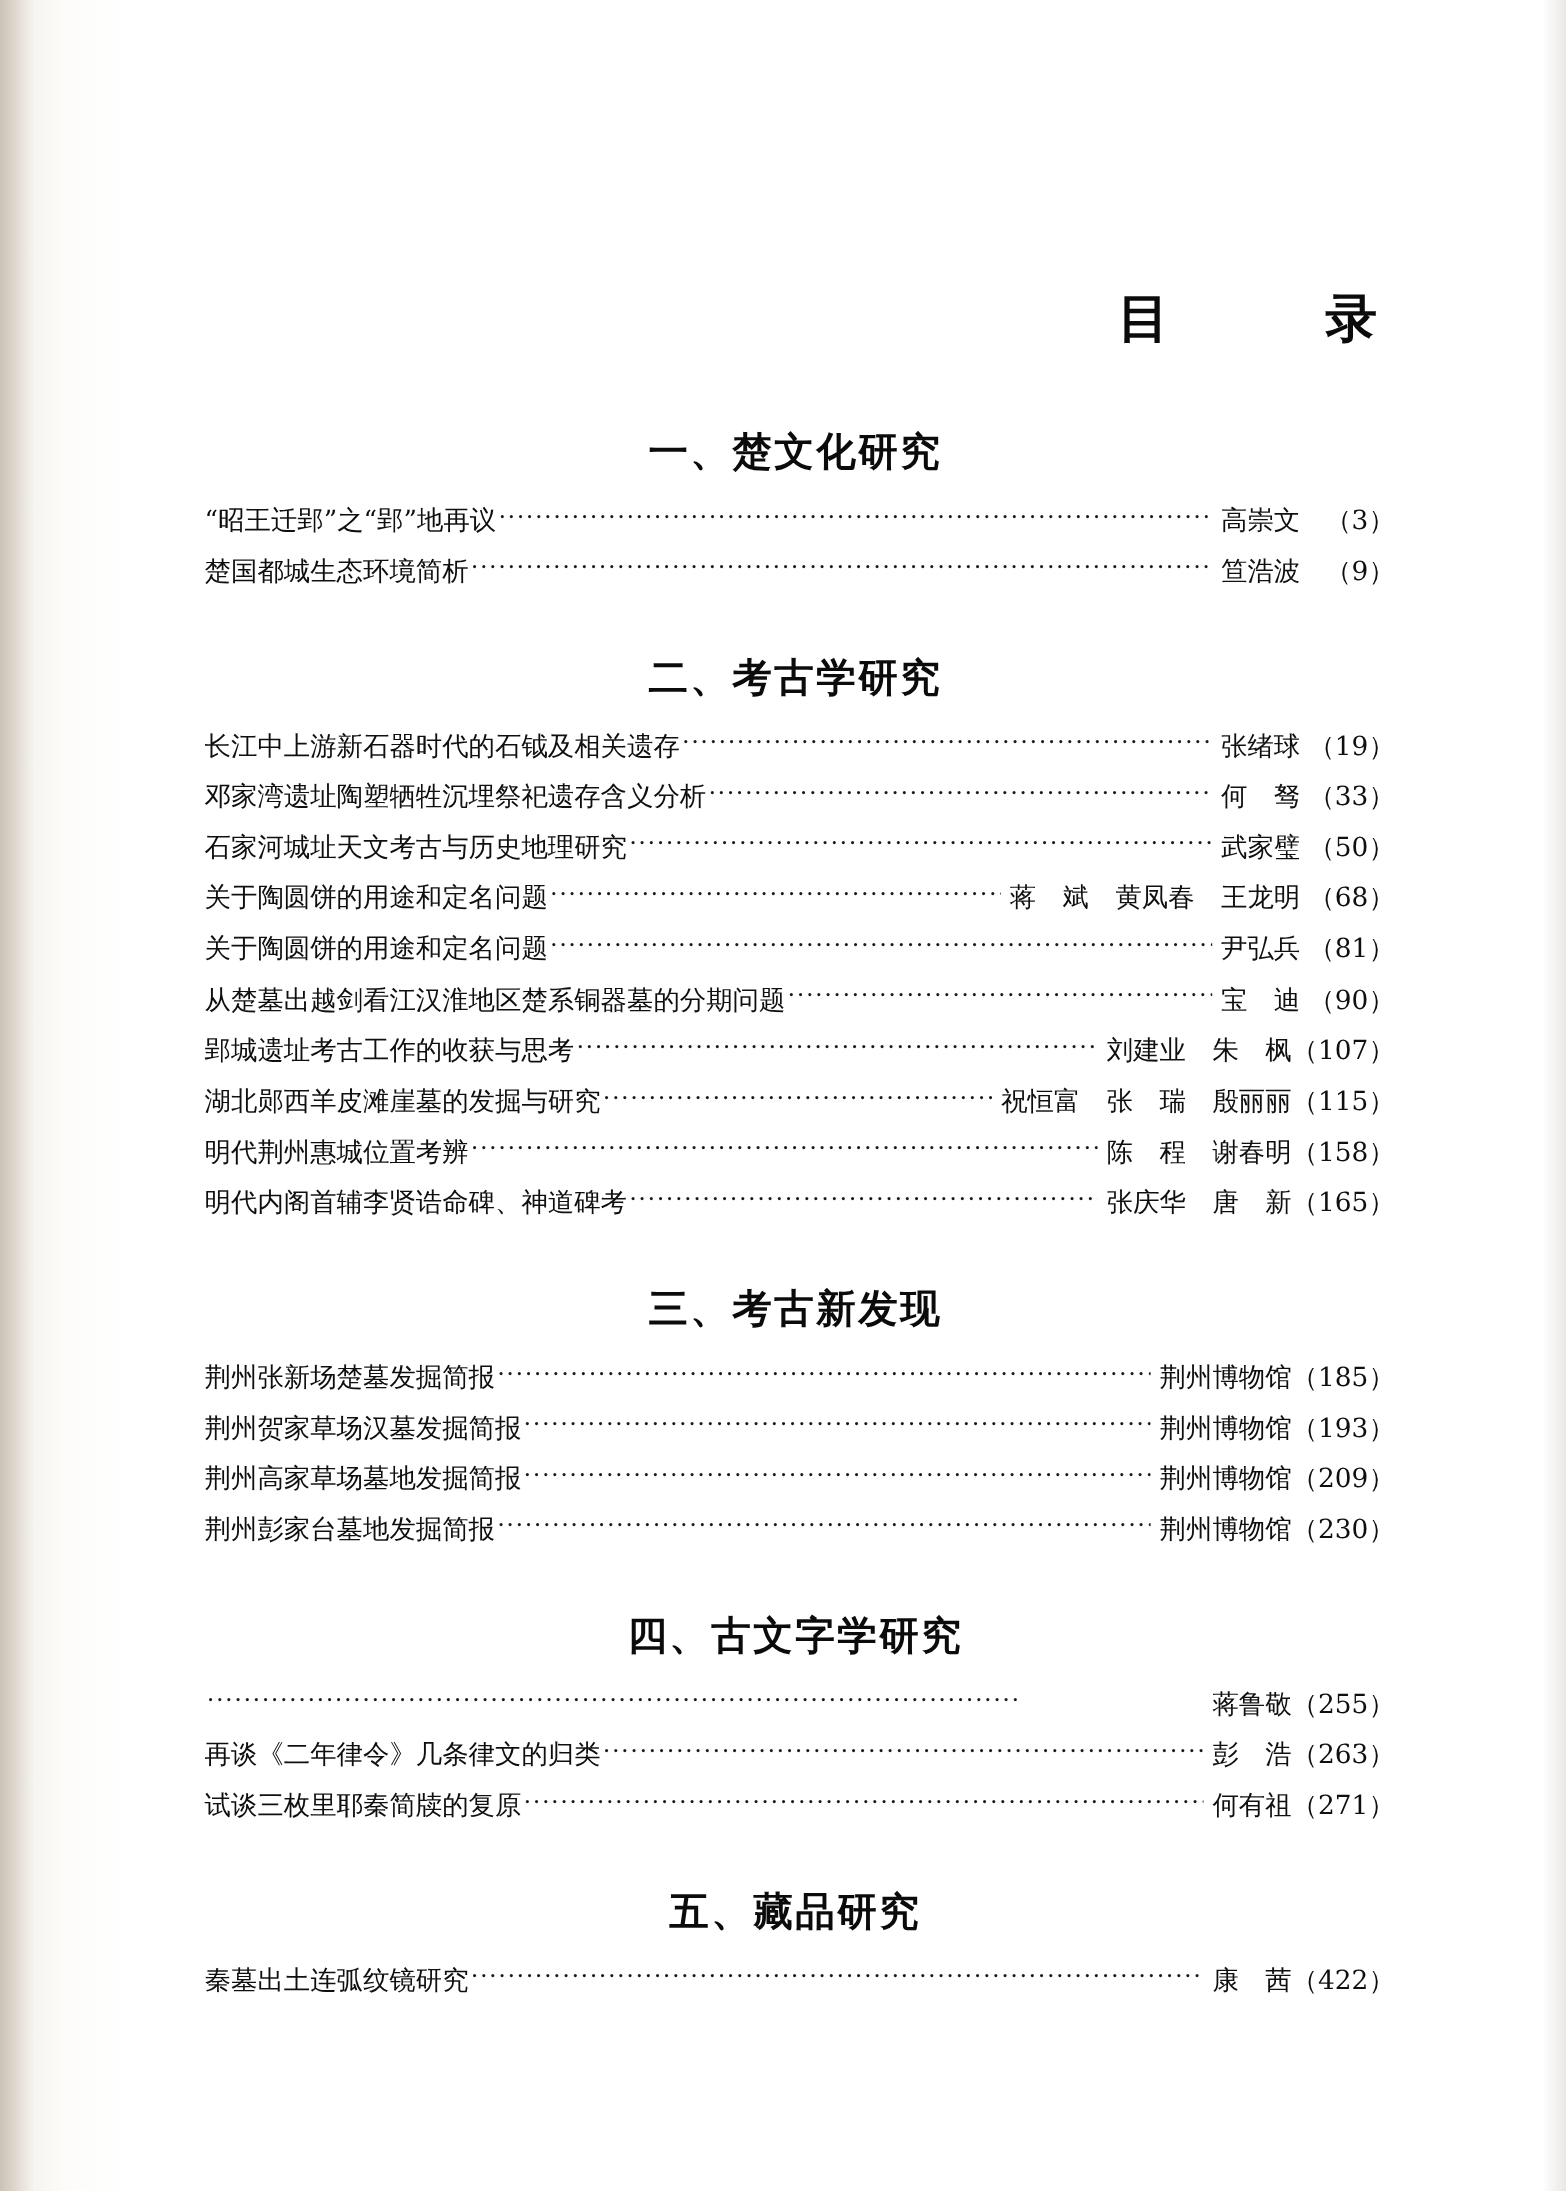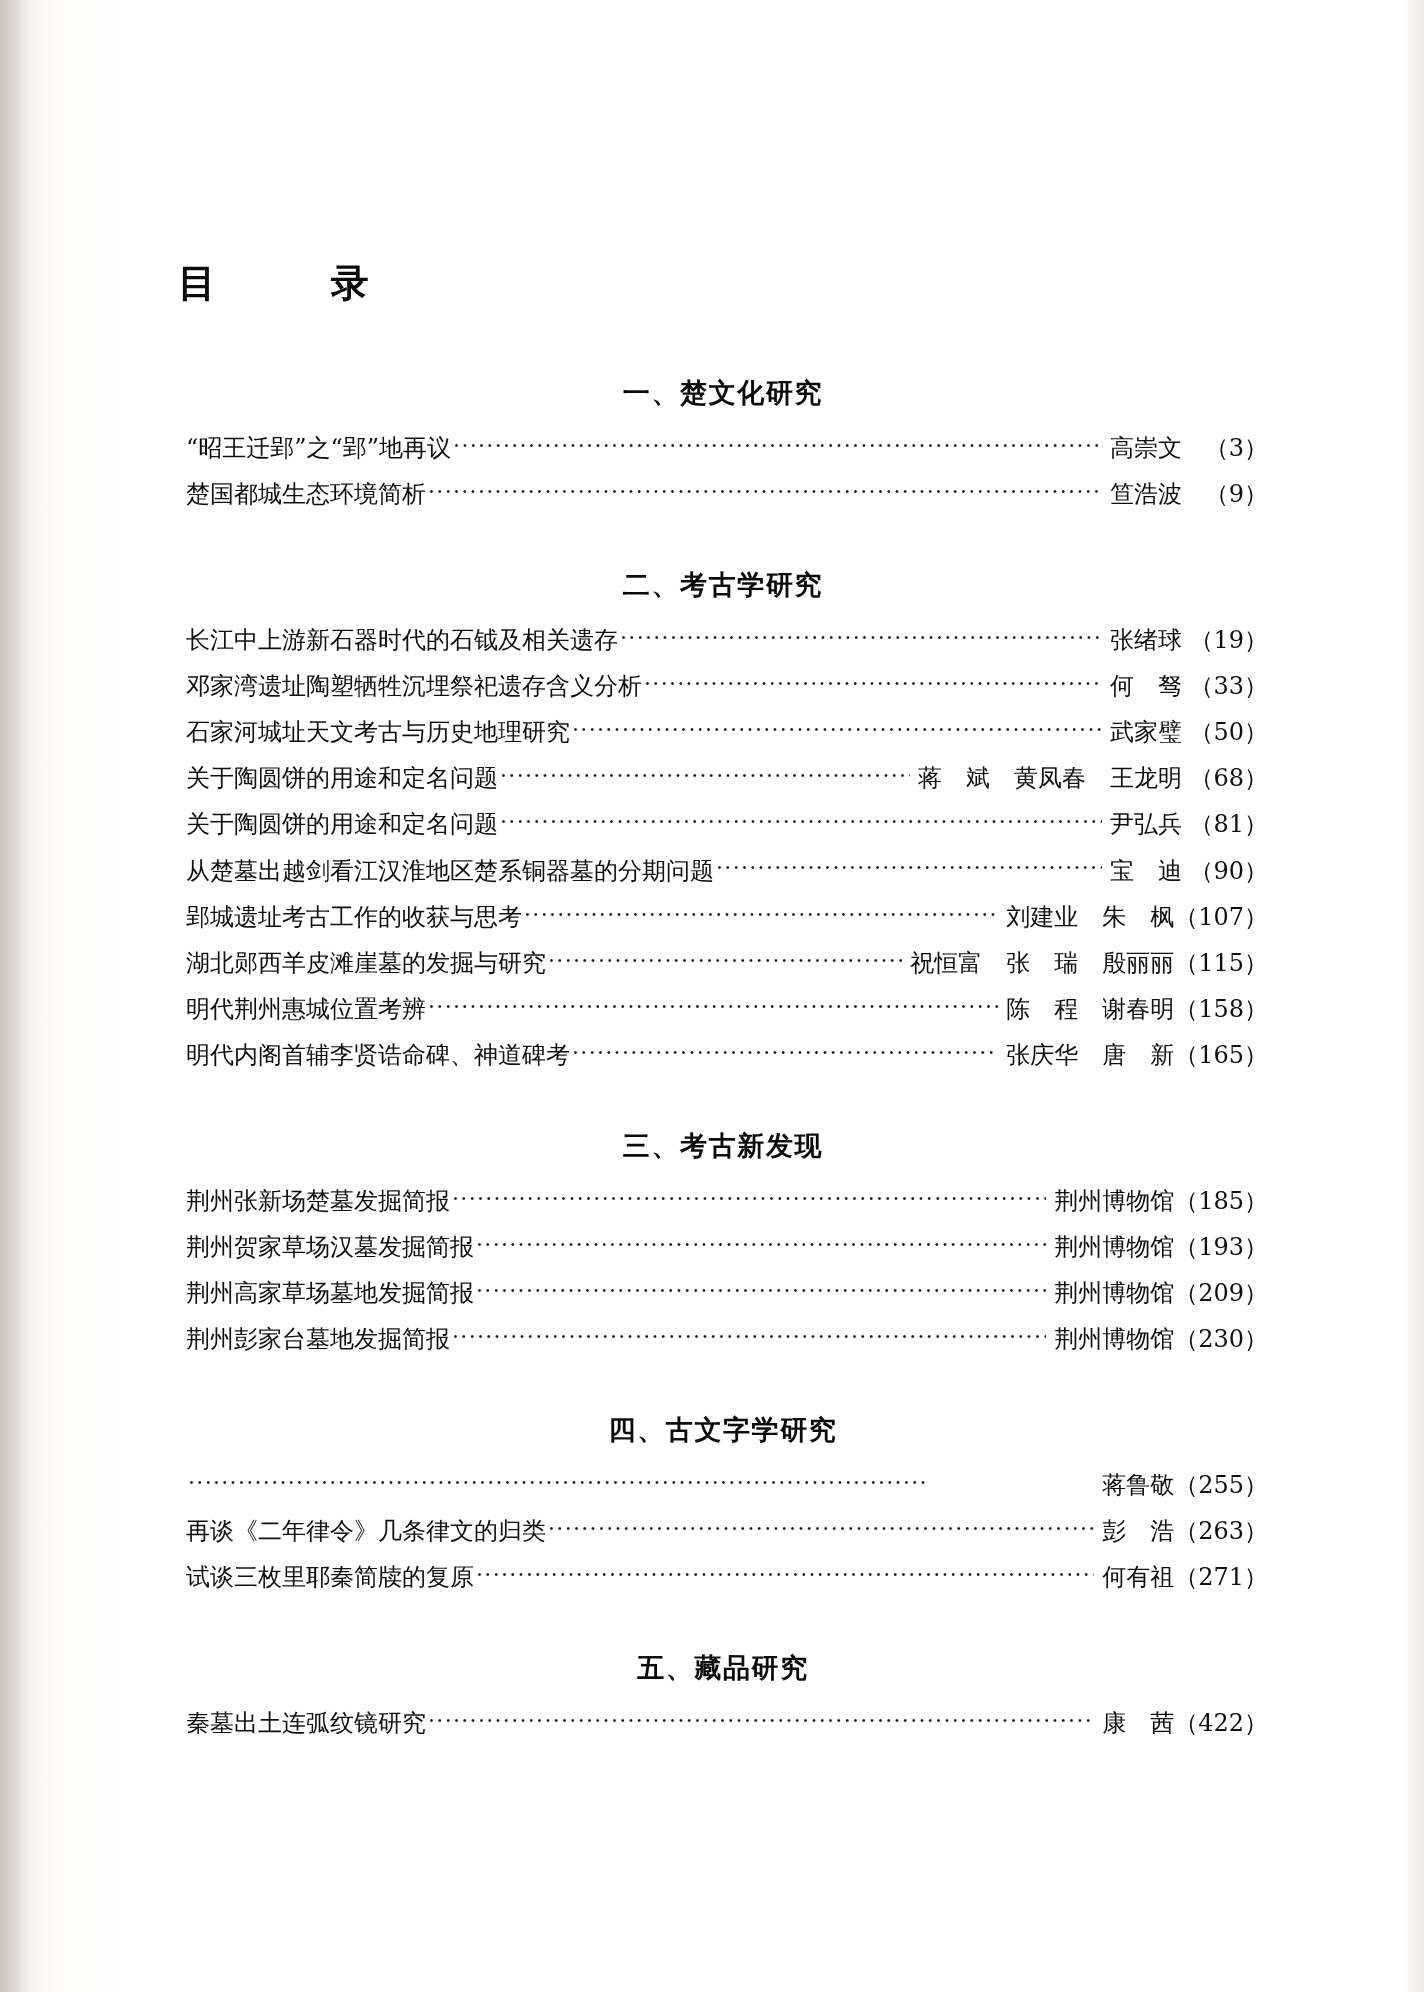--- a/index.html
+++ b/index.html
@@ -40,35 +40,35 @@
 
   .content {
     position: absolute;
     left: 178px;
     top: 0;
     width: 1090px;
     height: 100%;
   }
 
   .doc-title {
-    text-align: left;
-    font-size: 38px;
+    text-align: right;
+    font-size: 47px;
     letter-spacing: 0.34em;
     font-weight: 700;
     margin-top: 258px;
     color: #0b0b0b;
     font-family: Liberation Mono, monospace;
   }
 
   .section {
     margin-top: 50px;
   }
   .section-heading {
     text-align: center;
-    font-size: 27px;
+    font-size: 36px;
     font-weight: 700;
     letter-spacing: 0.06em;
     margin: 0 0 14px 0;
     color: #0b0b0b;
   }
   .sec-gap-1 { margin-top: 66px; }
 
   .entry {
     display: flex;
     align-items: center;

